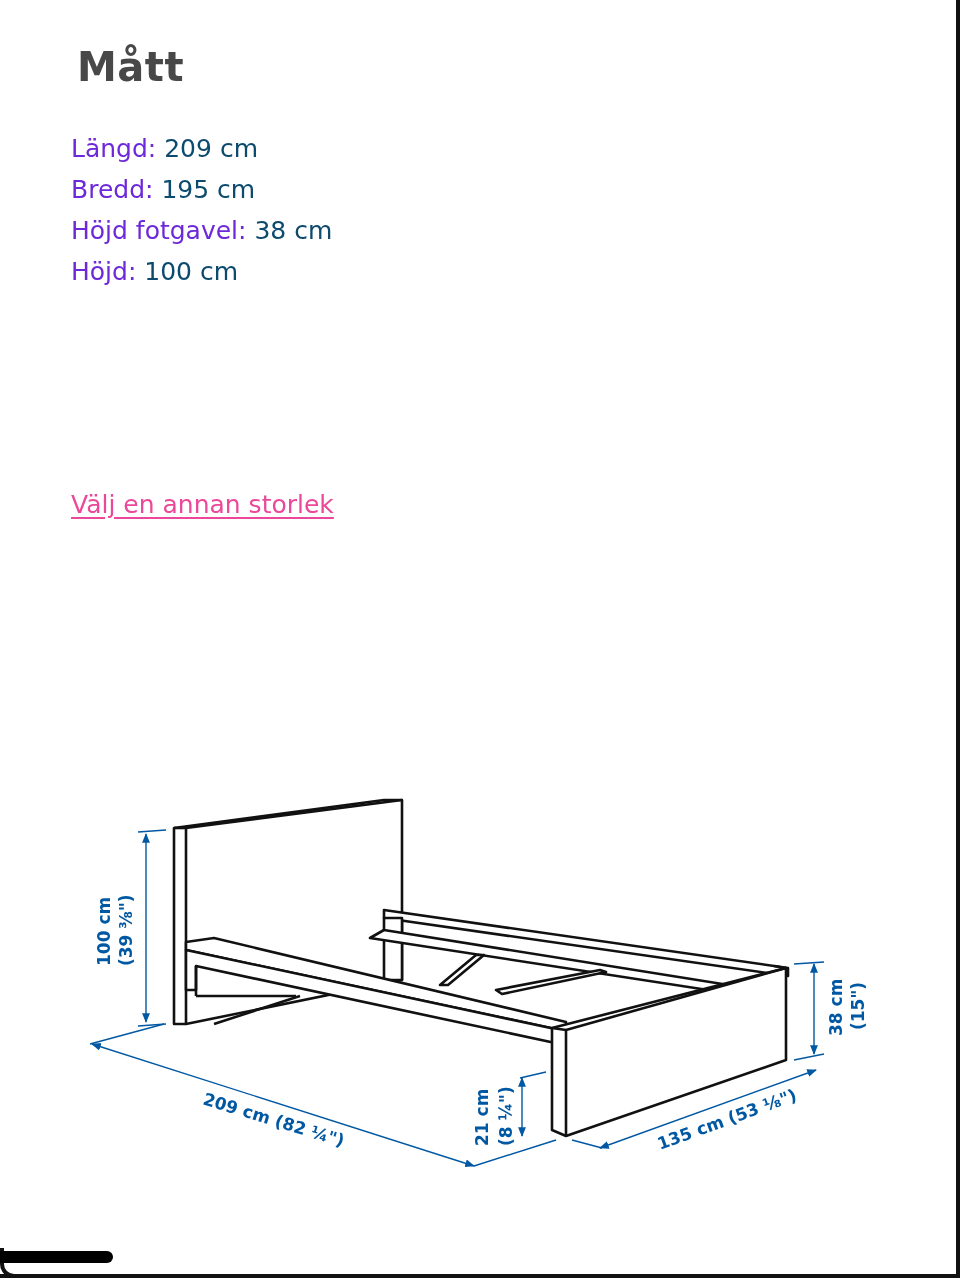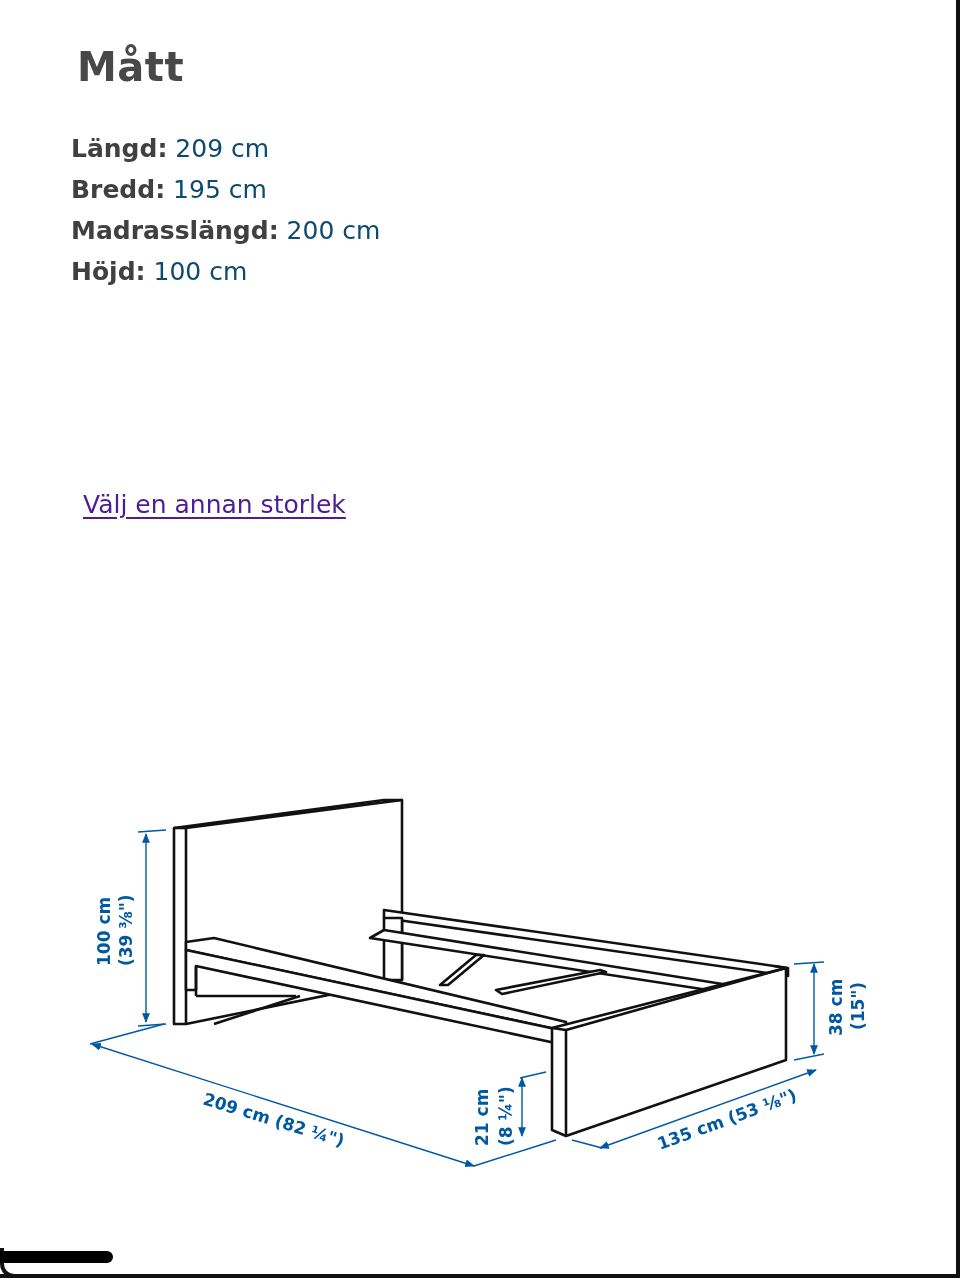--- a/index.html
+++ b/index.html
@@ -27,45 +27,44 @@
     .title {
       position: absolute; left: 71px; top: 38px;
       font-size: 40px; font-weight: bold; color: #484848; margin: 6px; letter-spacing: 0.5px;
     }
     .specs {
       position: absolute; left: 71px; top: 128px; margin: 0; padding: 0; list-style: none;
     }
     .specs li {
       font-size: 25px; line-height: 41.1px; height: 41.1px; white-space: nowrap;
     }
-    .specs .lbl { font-weight: bold; color: #404040; }
+    .specs .lbl { font-weight: normal; color: #6d28d9; }
     .specs .val { font-weight: normal; color: #0c4a6e; }
     .link {
       position: absolute; left: 71px; top: 490px;
-      font-size: 25px; color: #4c1d95; text-decoration: underline; text-underline-offset: 4px;
+      font-size: 25px; color: #ec4899; text-decoration: underline; text-underline-offset: 4px;
       cursor: pointer;
-      margin-left: 12px;
     }
     .diagram {
       position: absolute; left: 0; top: 760px; width: 960px; height: 440px;
     }
     .dim-text {
       font-family: "DejaVu Sans", "Liberation Sans", sans-serif;
       font-weight: bold; font-size: 17px; fill: #0058a3;
     }
   </style>
 </head>
 <body>
 
 <h1 class="title">Mått</h1>
 
 <ul class="specs">
   <li><span class="lbl">Längd:</span> <span class="val">209 cm</span></li>
   <li><span class="lbl">Bredd:</span> <span class="val">195 cm</span></li>
-  <li><span class="lbl">Madrasslängd:</span> <span class="val">200 cm</span></li>
+  <li><span class="lbl">Höjd fotgavel:</span> <span class="val">38 cm</span></li>
   <li><span class="lbl">Höjd:</span> <span class="val">100 cm</span></li>
 </ul>
 
 <a class="link">Välj en annan storlek</a>
 
 <div class="diagram">
   <svg width="960" height="440" viewBox="0 760 960 440" xmlns="http://www.w3.org/2000/svg">
     <defs>
       <marker id="arr" viewBox="0 0 10 10" refX="9" refY="5" markerWidth="7" markerHeight="7" orient="auto-start-reverse">
         <path d="M0,1 L10,5 L0,9 z" fill="#0058a3"></path>

